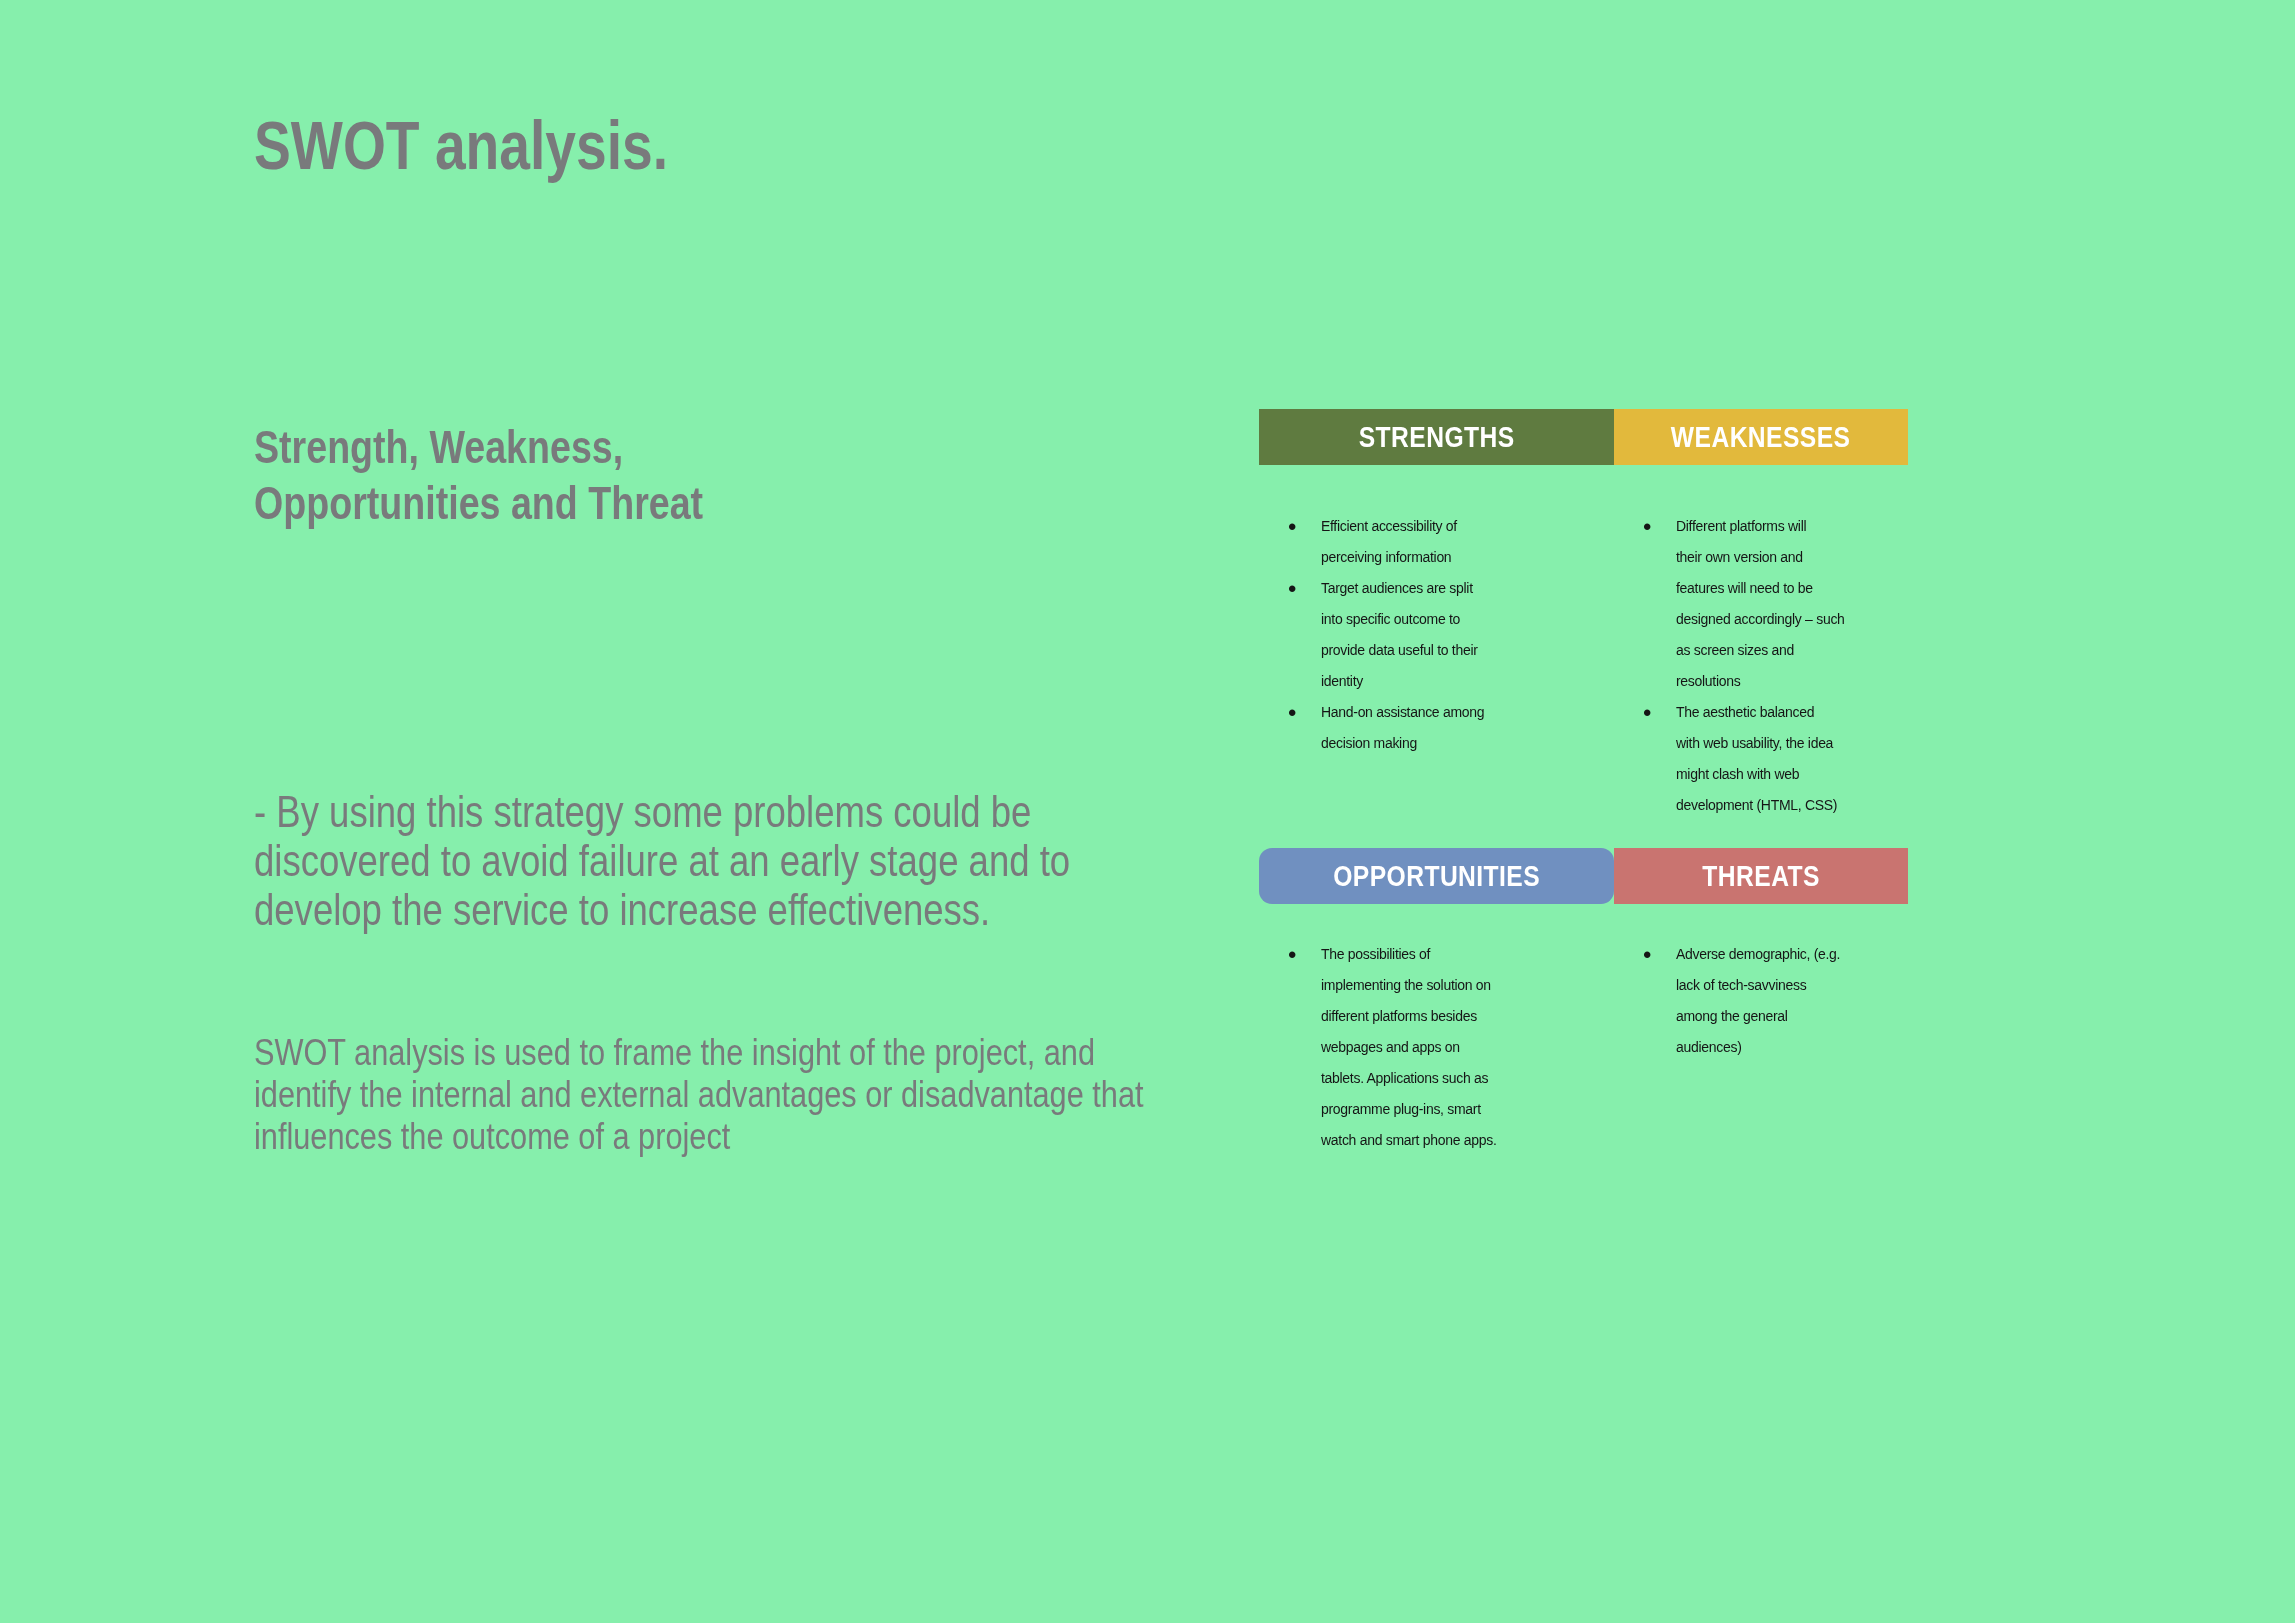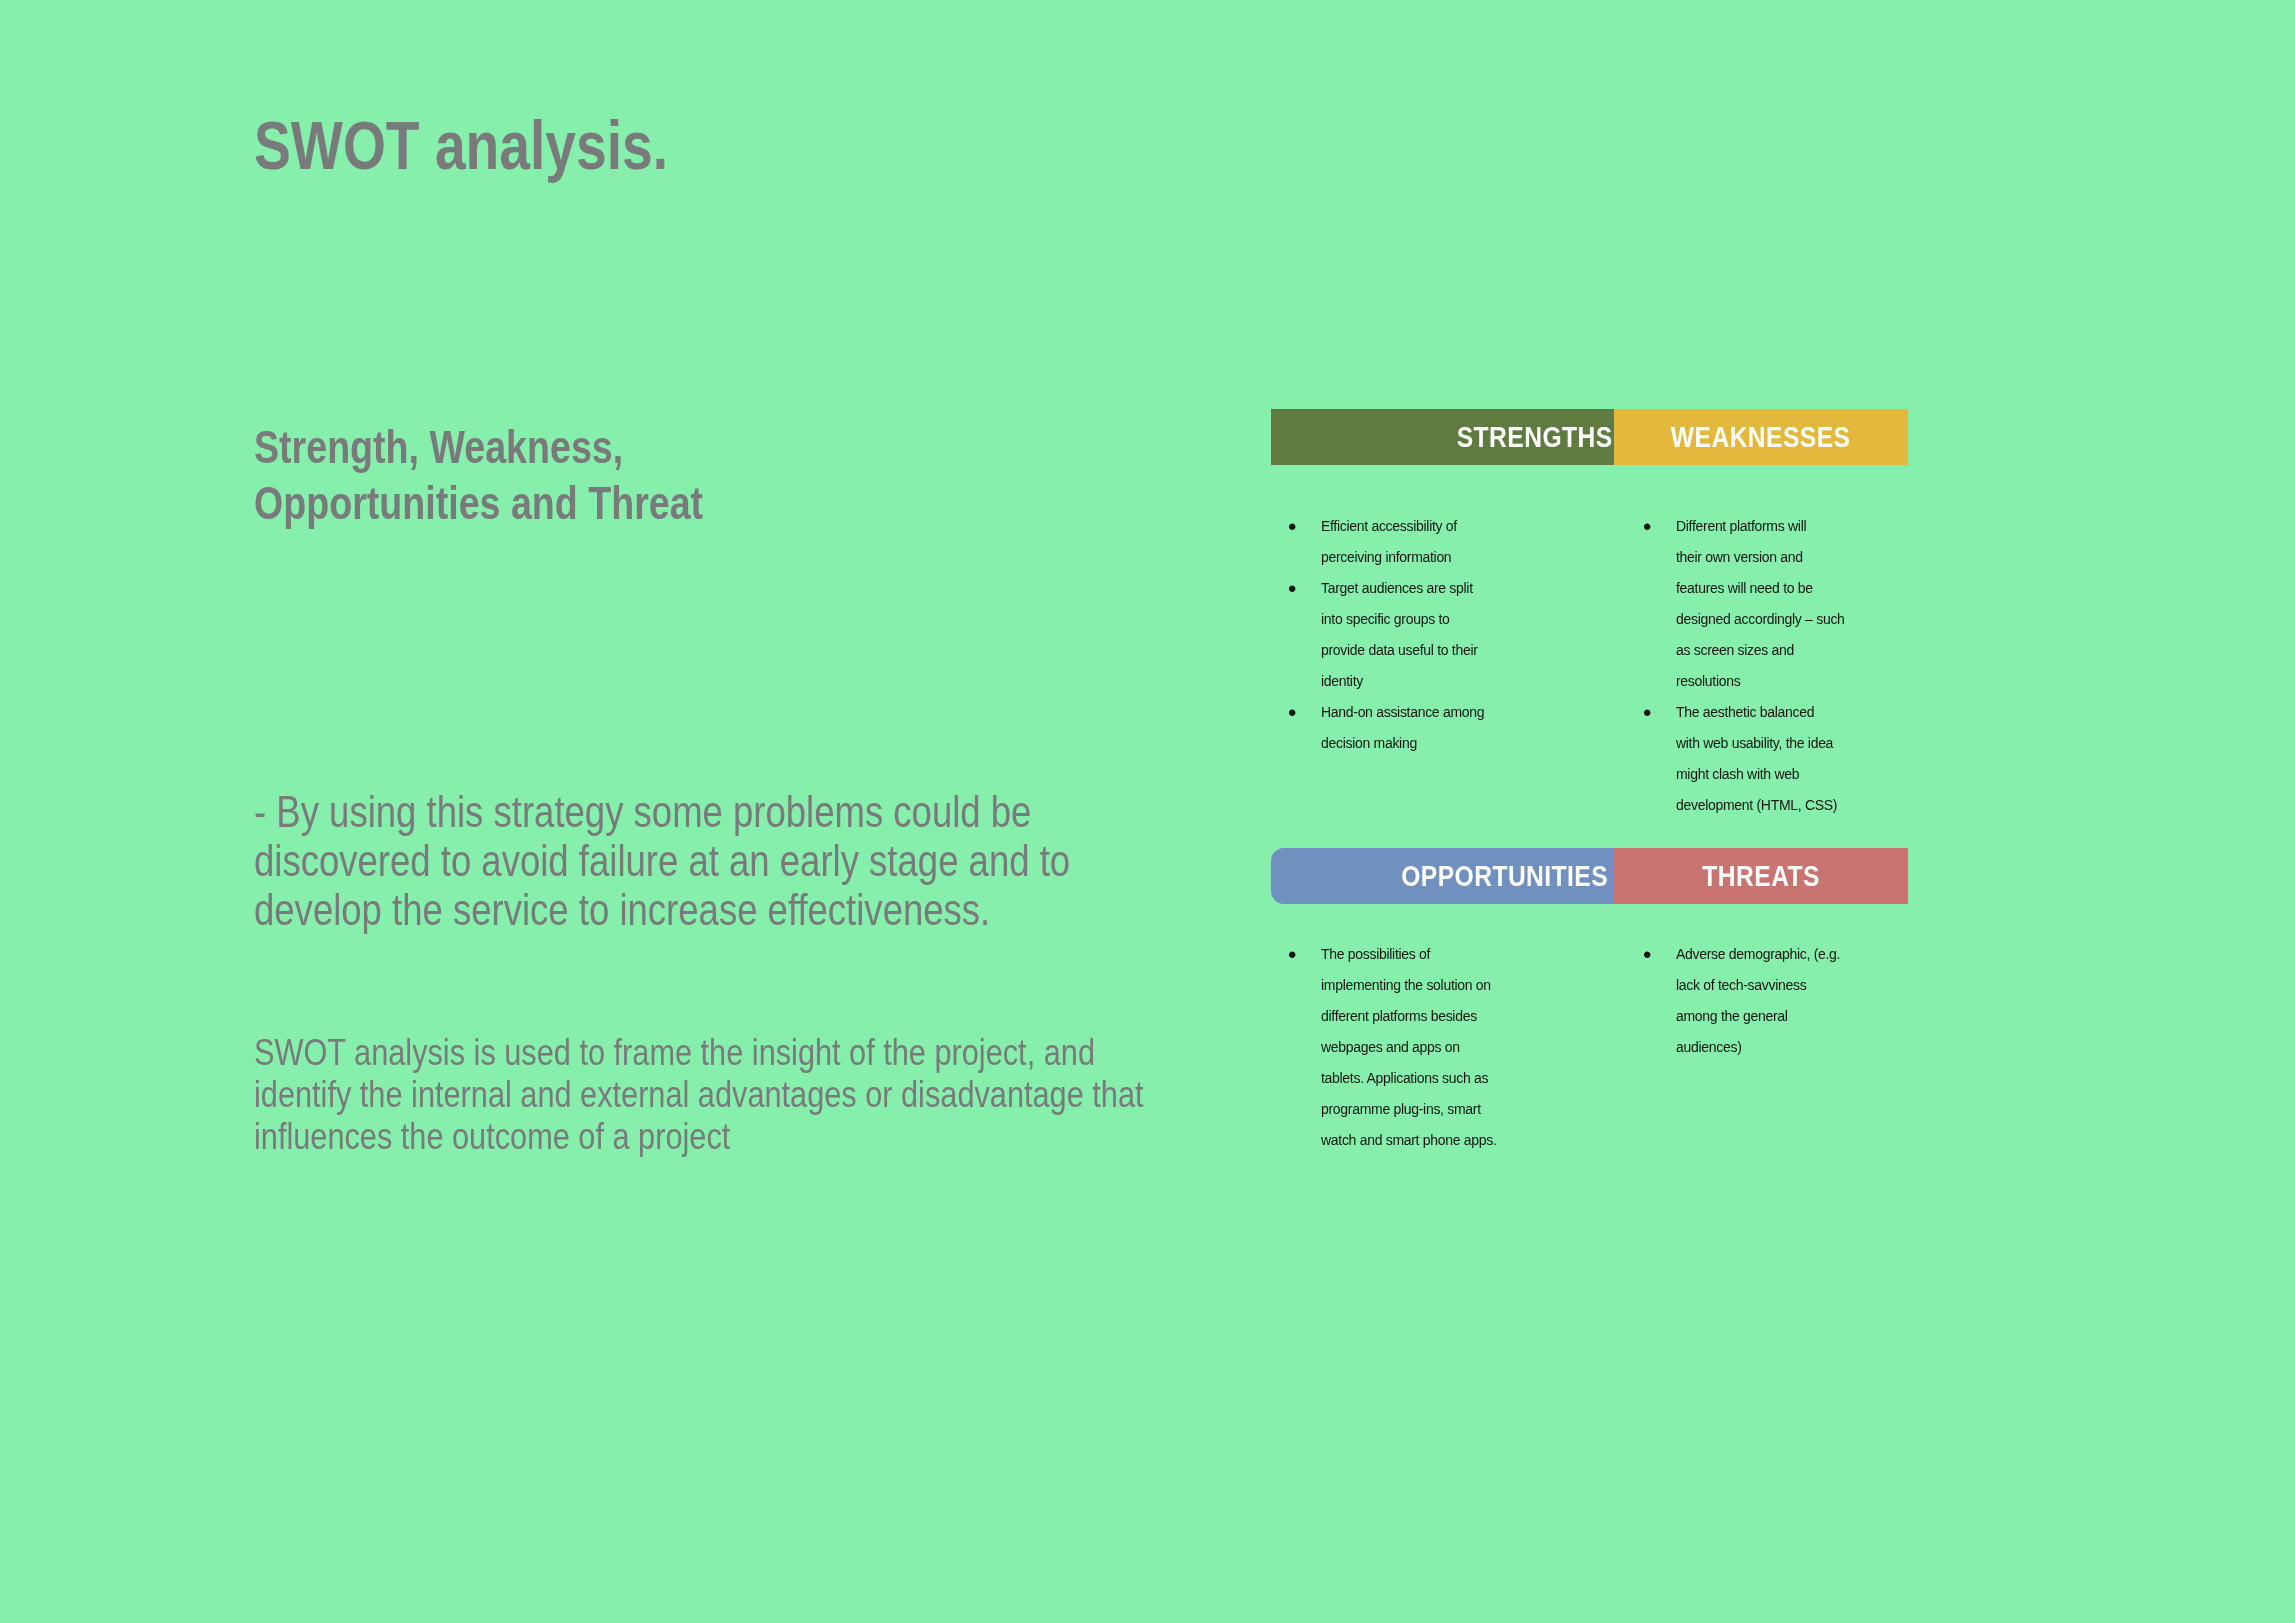--- a/index.html
+++ b/index.html
@@ -40,21 +40,21 @@
     position:absolute;height:56px;
     display:flex;align-items:center;justify-content:center;
   }
   .hdr span{
     color:#ffffff;font-size:29px;font-weight:700;
     transform:scaleX(0.85);transform-origin:center center;
     white-space:pre;letter-spacing:0.5px;
   }
   .hdr.r1{top:0px;}
   .hdr.r2{top:439px;}
-  .hdr.c1{left:12px;width:355px;justify-content:flex-end;}
+  .hdr.c1{left:0px;width:355px;}
   .hdr.c2{left:355px;width:294px;}
 
   .cell{position:absolute;width:355px;}
   .cell.c2{left:355px;width:354px;}
   .cell.r1{top:56px;height:383px;}
   .cell.r2{top:484px;height:352px;}
 
   .blist{
     list-style:none;margin:0;
     padding:46px 0 0 28px;
@@ -98,21 +98,21 @@
 
     <div class="hdr r1 c2" style="background: rgb(226, 185, 60);">
       <span>WEAKNESSES</span>
     </div>
 
     <div class="cell r1 c1">
       <ul class="blist">
         <li>Efficient accessibility of
 perceiving information</li>
         <li>Target audiences are split
-into specific groups to
+into specific outcome to
 provide data useful to their
 identity</li>
         <li>Hand-on assistance among
 decision making</li>
       </ul>
     </div>
 
     <div class="cell r1 c2">
       <ul class="blist">
         <li>Different platforms will

